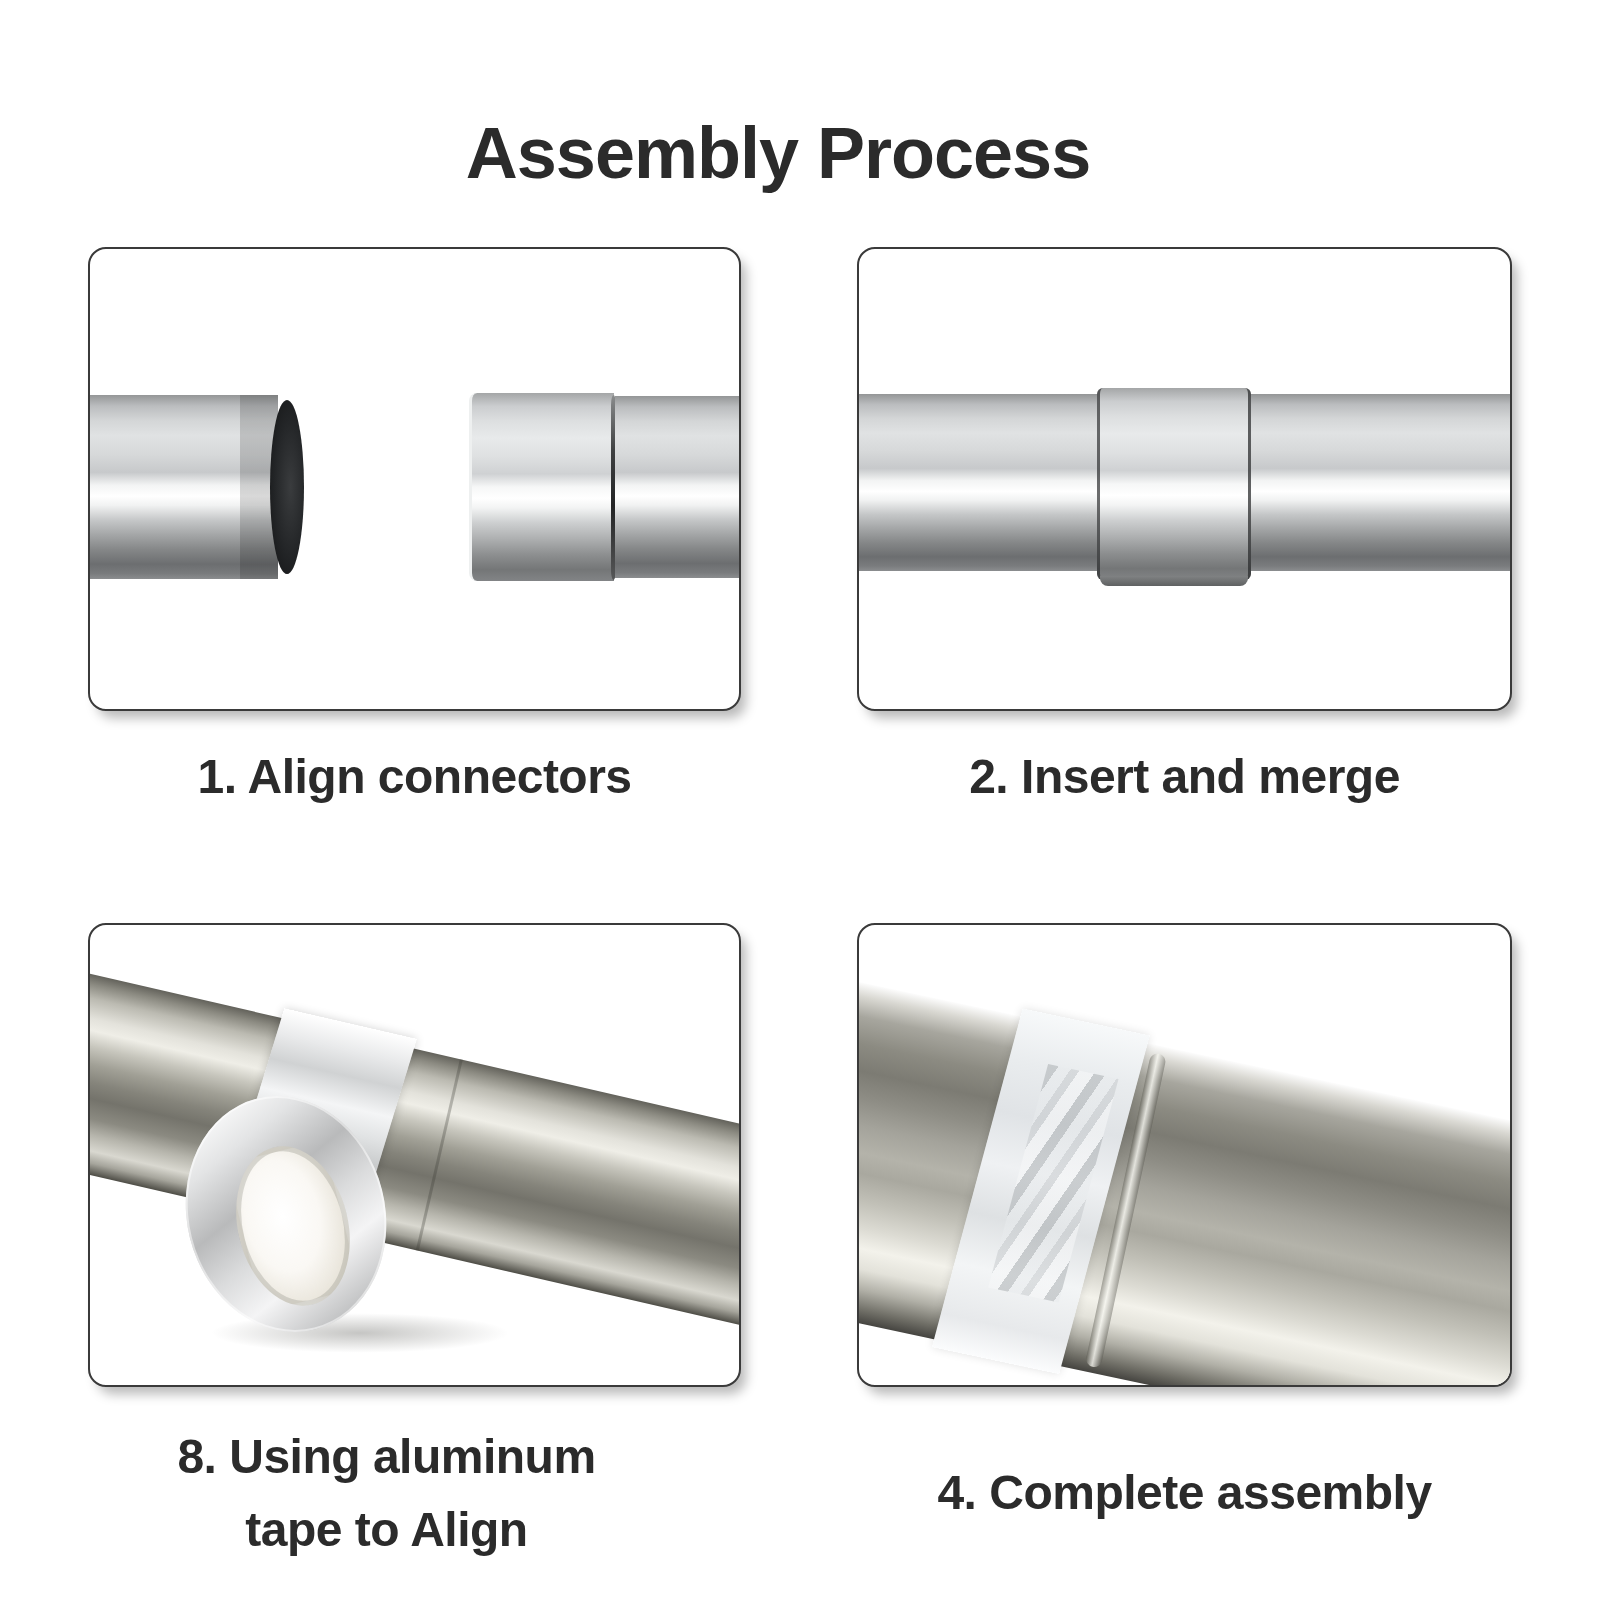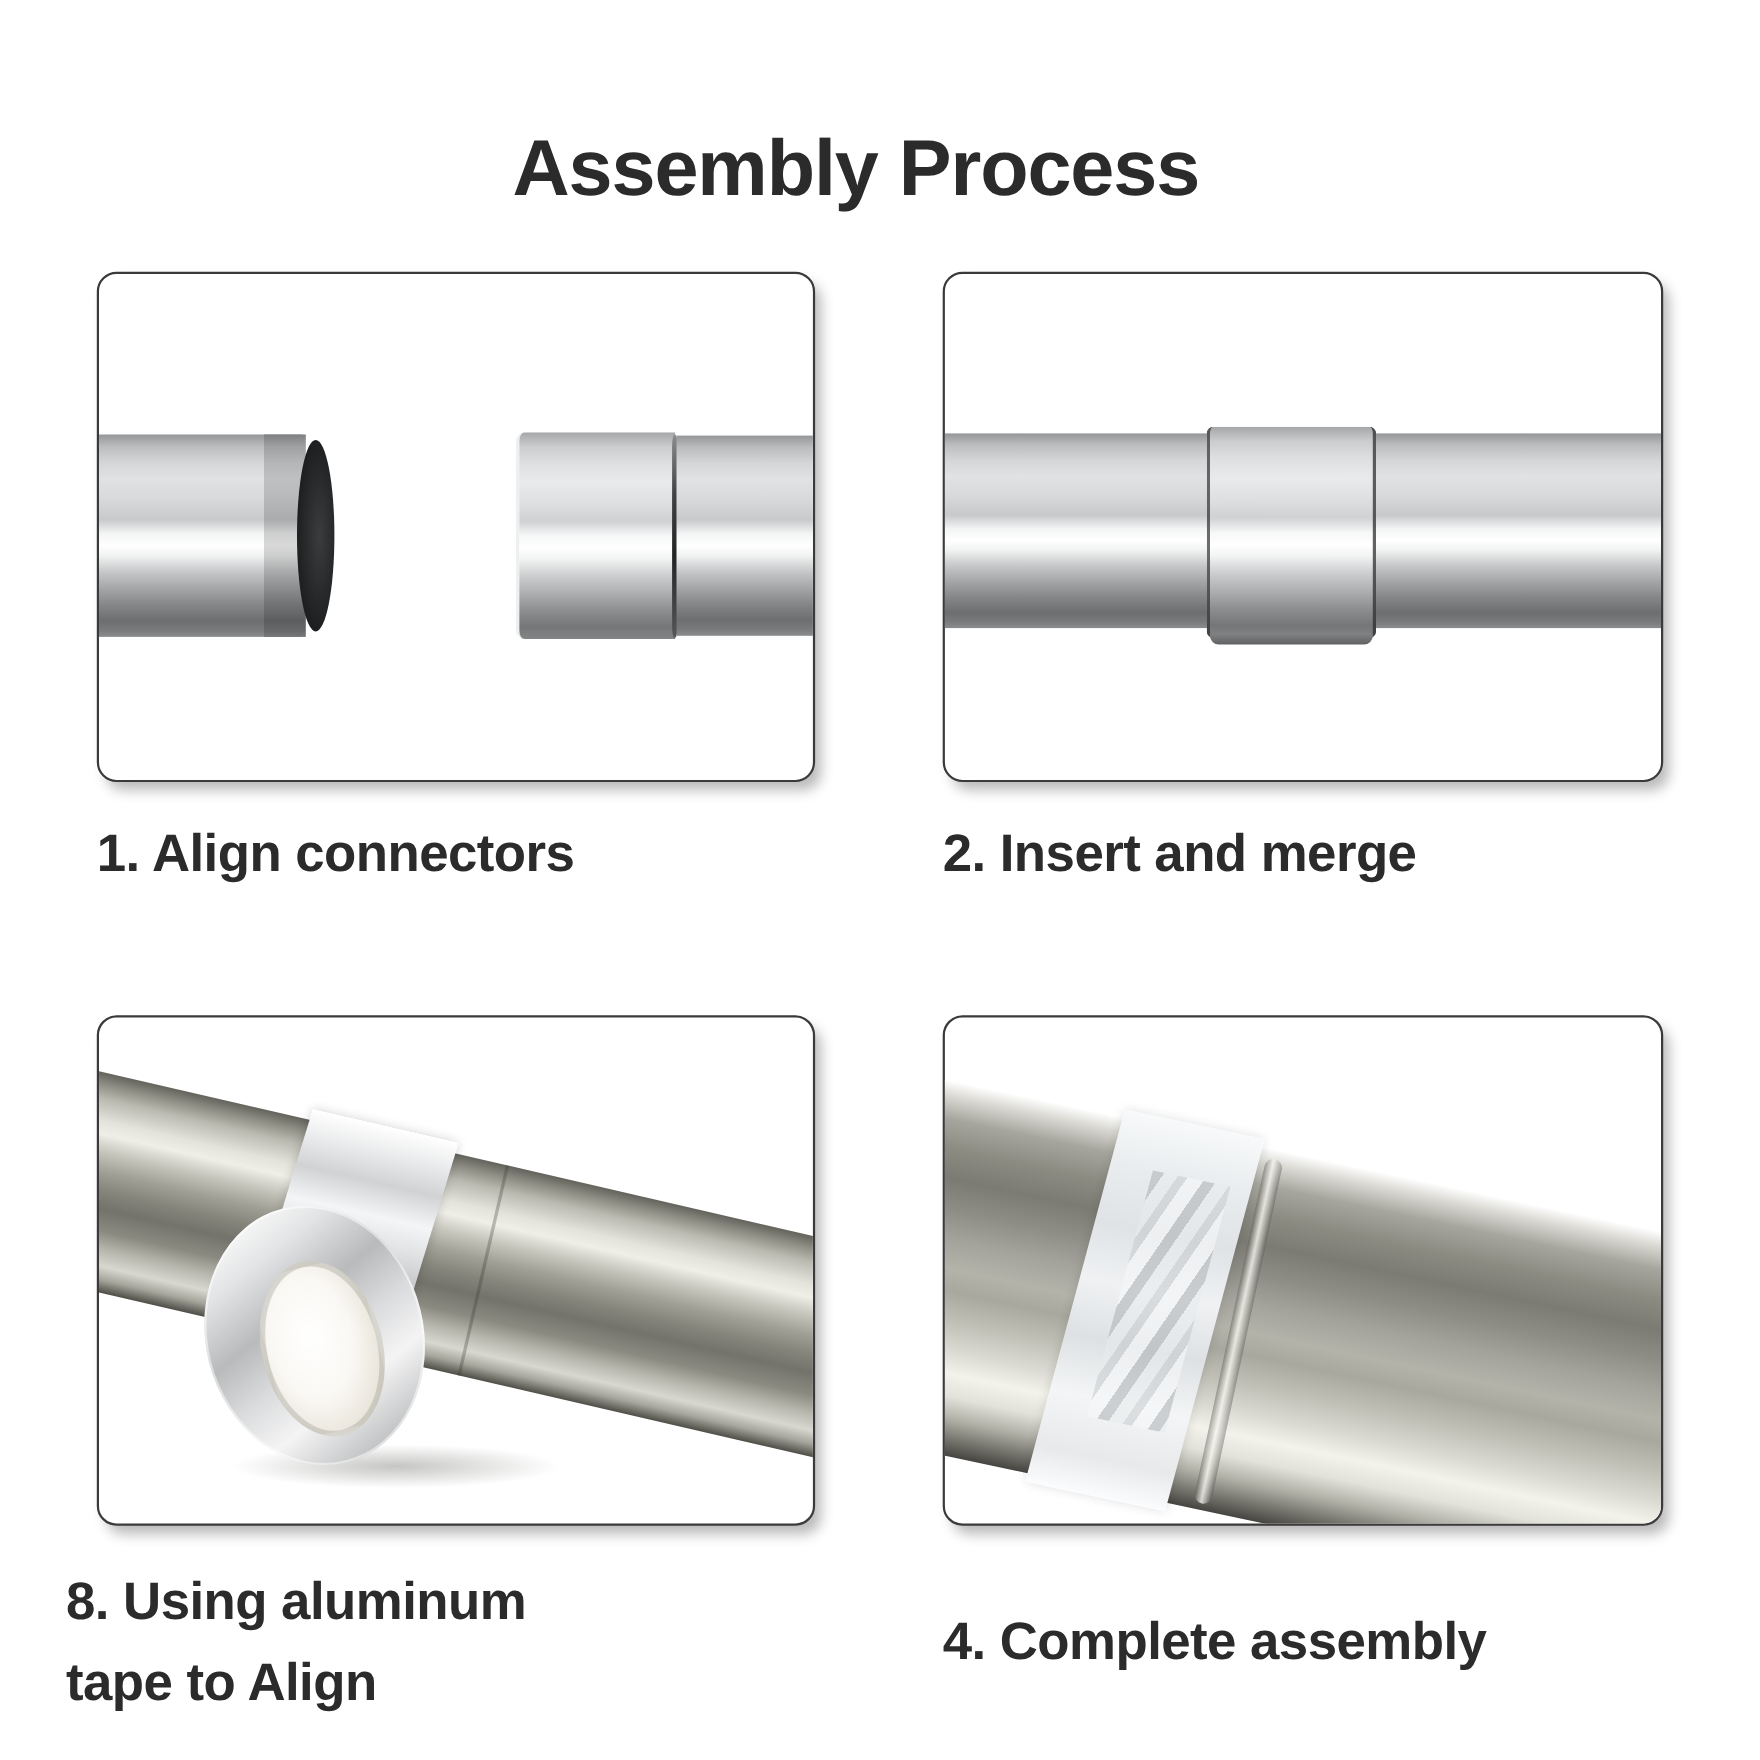--- a/index.html
+++ b/index.html
@@ -11,21 +11,21 @@
   .canvas{position:absolute;inset:0;width:1600px;height:1600px;}
 
   
   .title{
     position:absolute;left:0;top:84px;width:1556px;
     text-align:center;font-size:72px;font-weight:700;
     color:#2b2b2b;letter-spacing:-1px;margin-top:28px;
   }
   .caption{
     position:absolute;font-size:48px;font-weight:700;color:#2b2b2b;
-    letter-spacing:-0.5px;line-height:73px;
+    text-align:center;letter-spacing:-0.5px;line-height:73px;
   }
   .cap-1{left:88px;top:740px;width:653px;}
   .cap-2{left:857px;top:740px;width:655px;}
   .cap-3{left:60px;top:1420px;width:653px;}
   .cap-4{left:857px;top:1456px;width:655px;}
 
   
   .panel{
     position:absolute;width:653px;height:464px;background:#fff;
     border:2.5px solid #3a3a3a;border-radius:18px;

